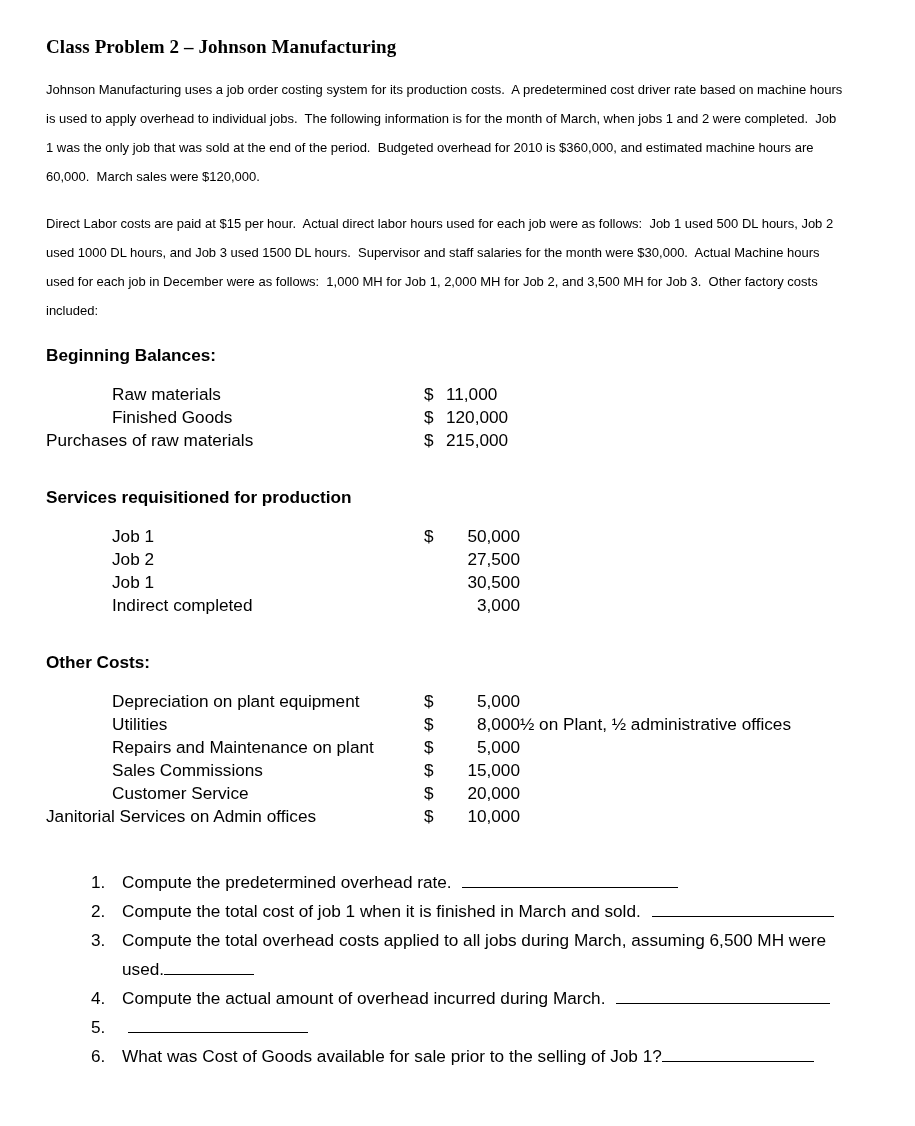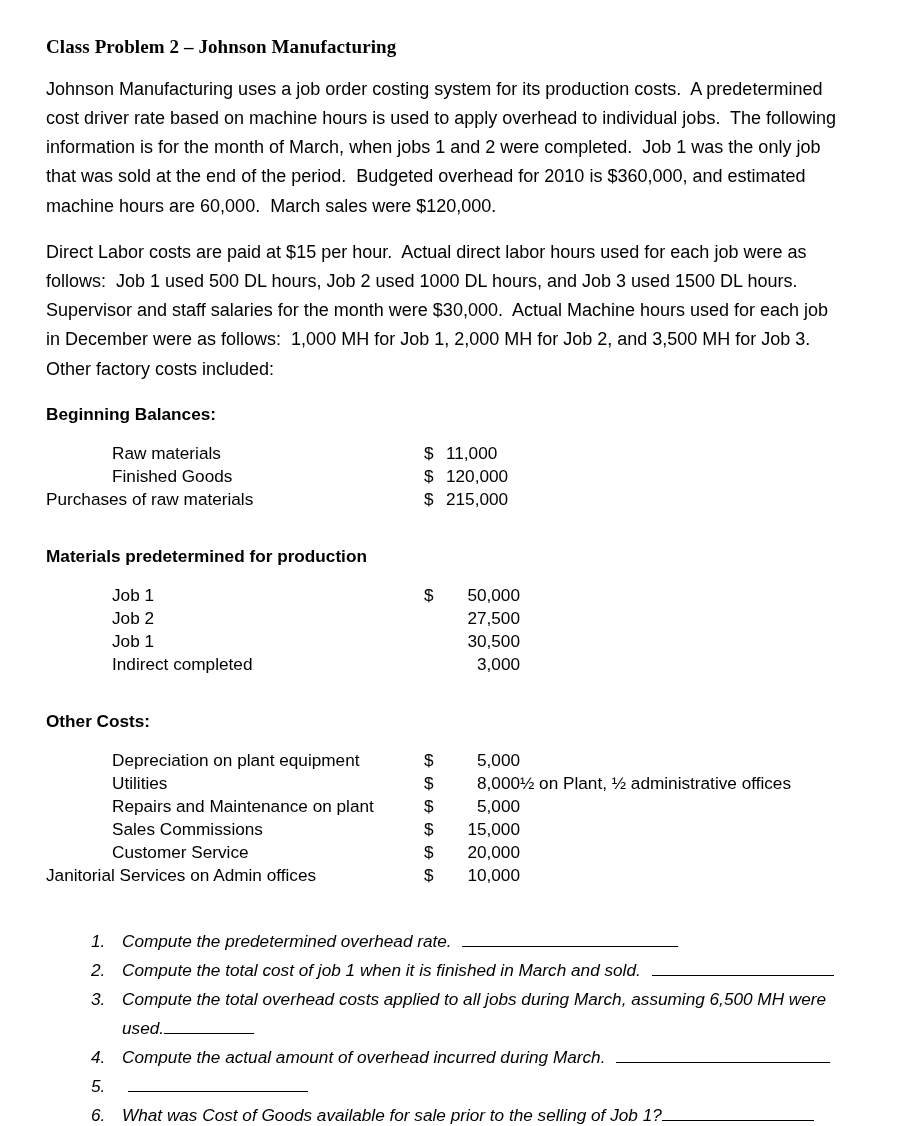--- a/index.html
+++ b/index.html
@@ -24,21 +24,21 @@
   }
   .doc-title {
     font-family: "Liberation Serif", serif;
     font-weight: bold;
     font-size: 19px;
     letter-spacing: 0.1px;
     margin: 6px 0 16px 0;
     line-height: 1.2;
   }
   p.para {
-    font-size: 18px;
+    font-size: 13px;
     line-height: 29.2px;
     margin: 0 0 17px 0;
     text-align: left;
     max-width: 800px;
     white-space: pre-wrap;
   }
   .section-heading {
     font-size: 17.2px;
     font-weight: bold;
     line-height: 27px;
@@ -84,21 +84,20 @@
   ol.questions {
     font-size: 17.2px;
     line-height: 29px;
     margin: 0;
     padding-left: 64px;
     max-width: 810px;
   }
   ol.questions > li {
     padding-left: 12px;
     margin-bottom: 0px;
-    font-style: italic;
   }
   .blank {
     display: inline-block;
     border-bottom: 1.6px solid #000;
     vertical-align: baseline;
     height: 15px;
     margin-left: 6px;
   }
   .blank.tight { margin-left: 0px; }
 </style>
@@ -129,21 +128,21 @@
       <tr>
         <td class="lbl">Purchases of raw materials</td>
         <td class="cur">$</td>
         <td class="amt-left">215,000</td>
       </tr>
     </tbody>
   </table>
 
   <div class="spacer-md"></div>
 
-  <div class="section-heading">Materials predetermined for production</div>
+  <div class="section-heading">Services requisitioned for production</div>
   <div class="spacer-sm"></div>
   <table class="fin">
     <tbody>
       <tr>
         <td class="lbl indent">Job 1</td>
         <td class="cur">$</td>
         <td class="amt-right">50,000</td>
       </tr>
       <tr>
         <td class="lbl indent">Job 2</td>

